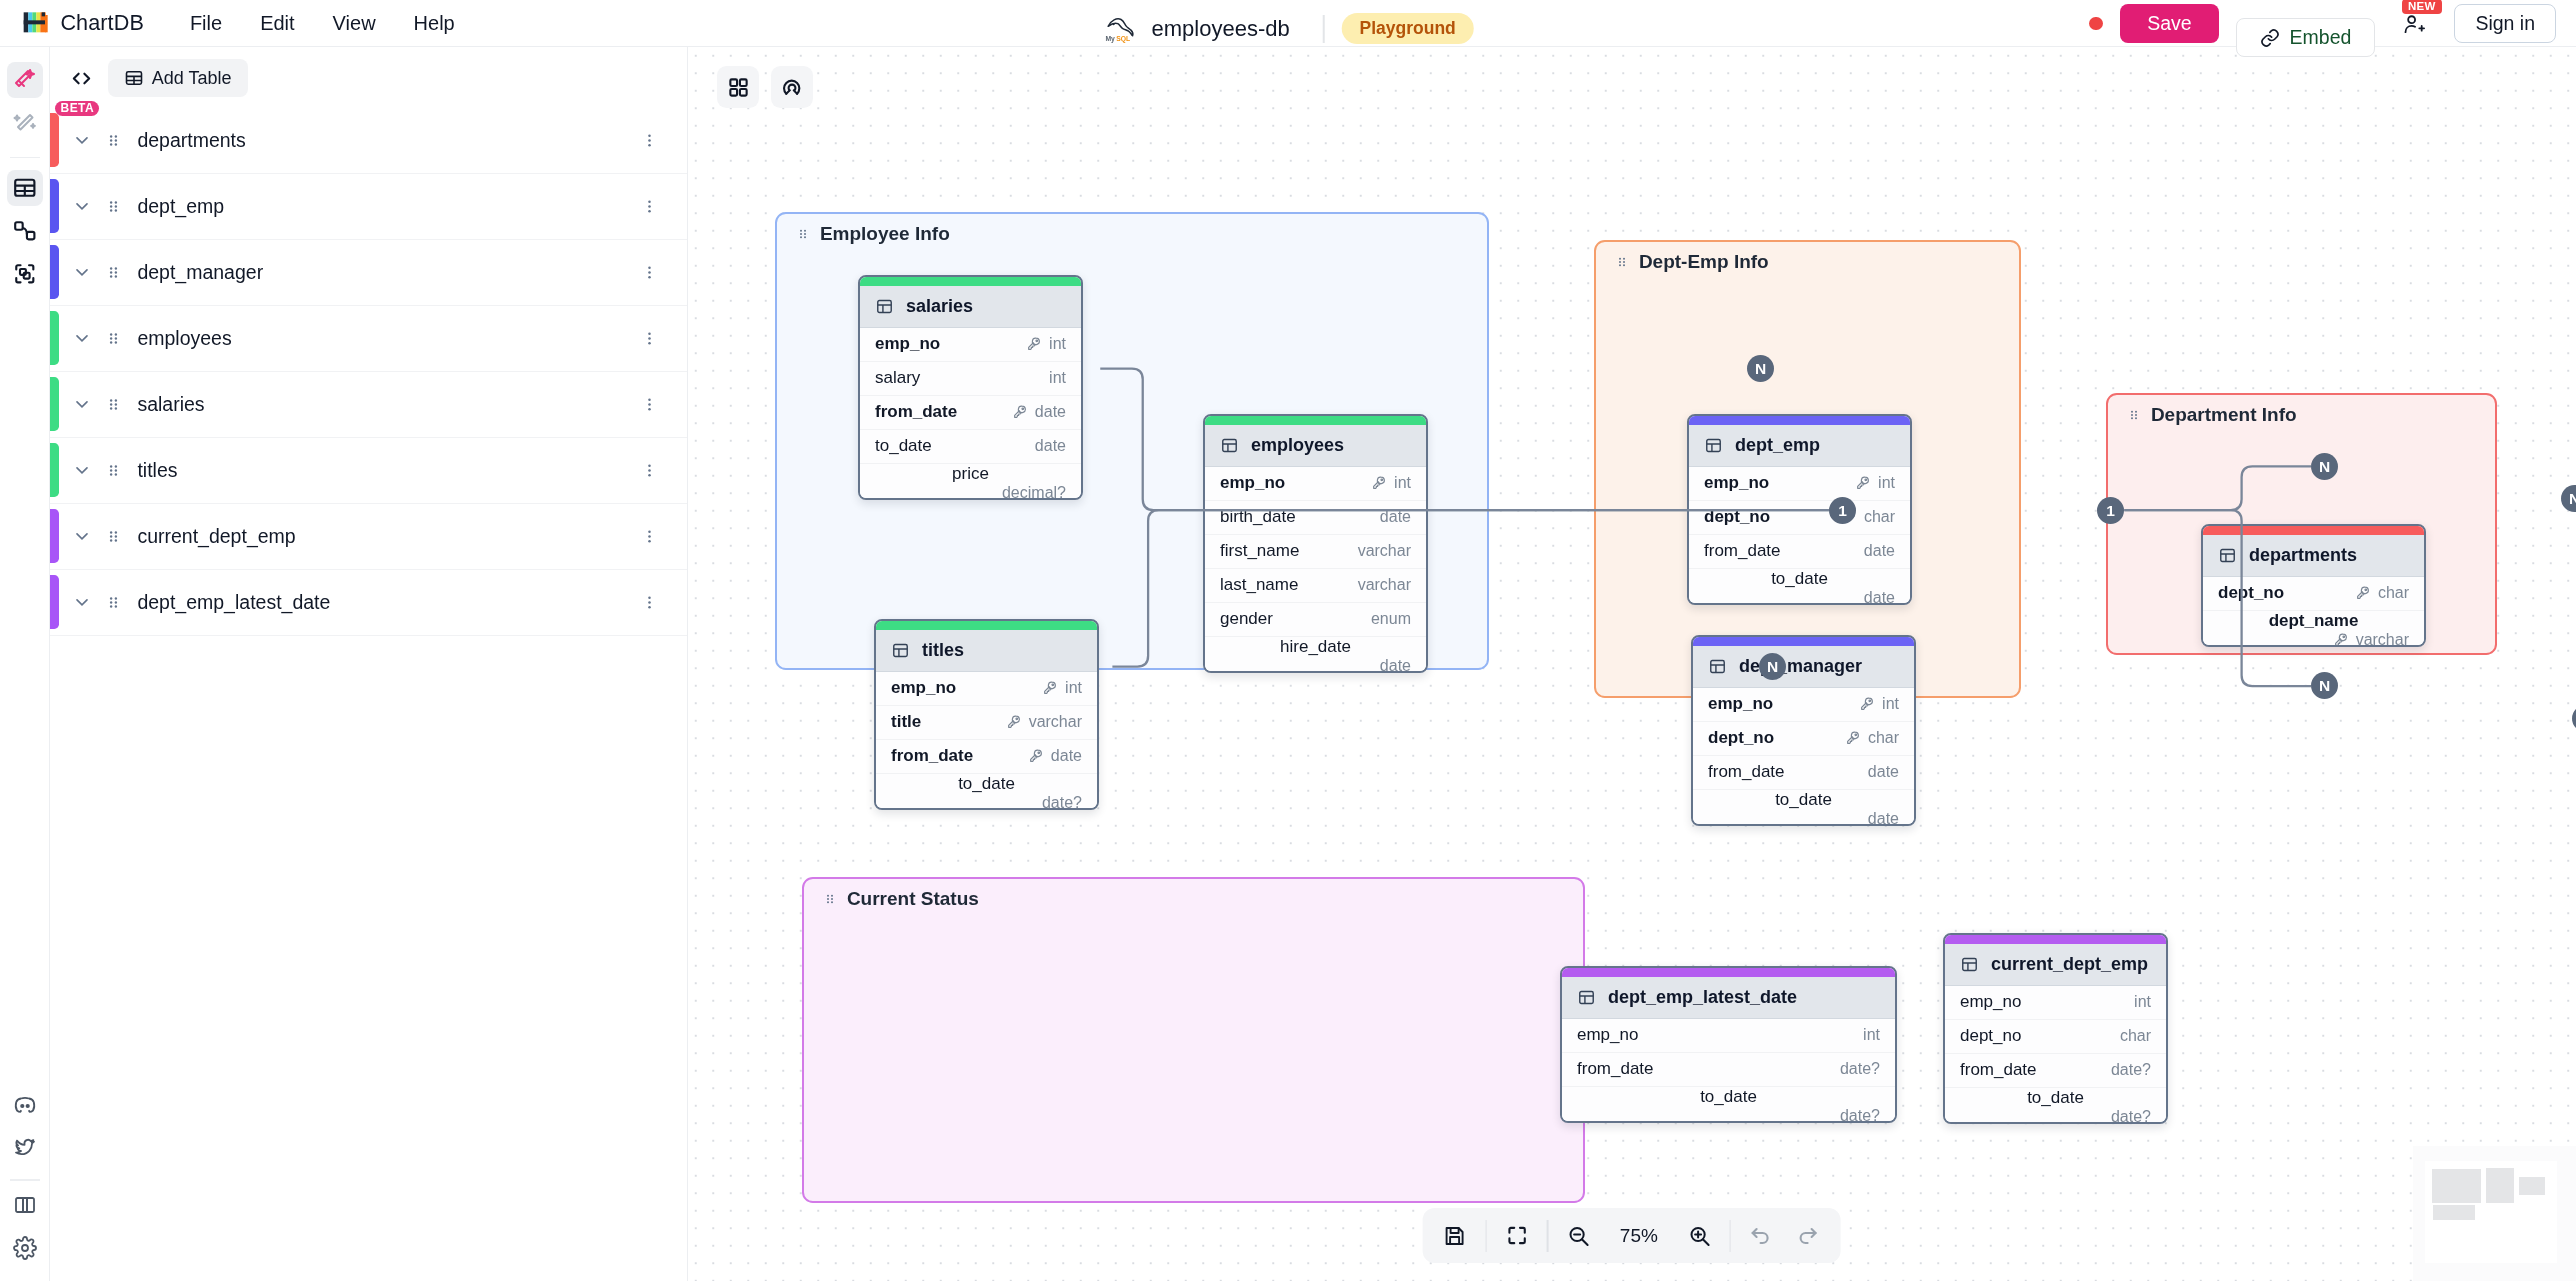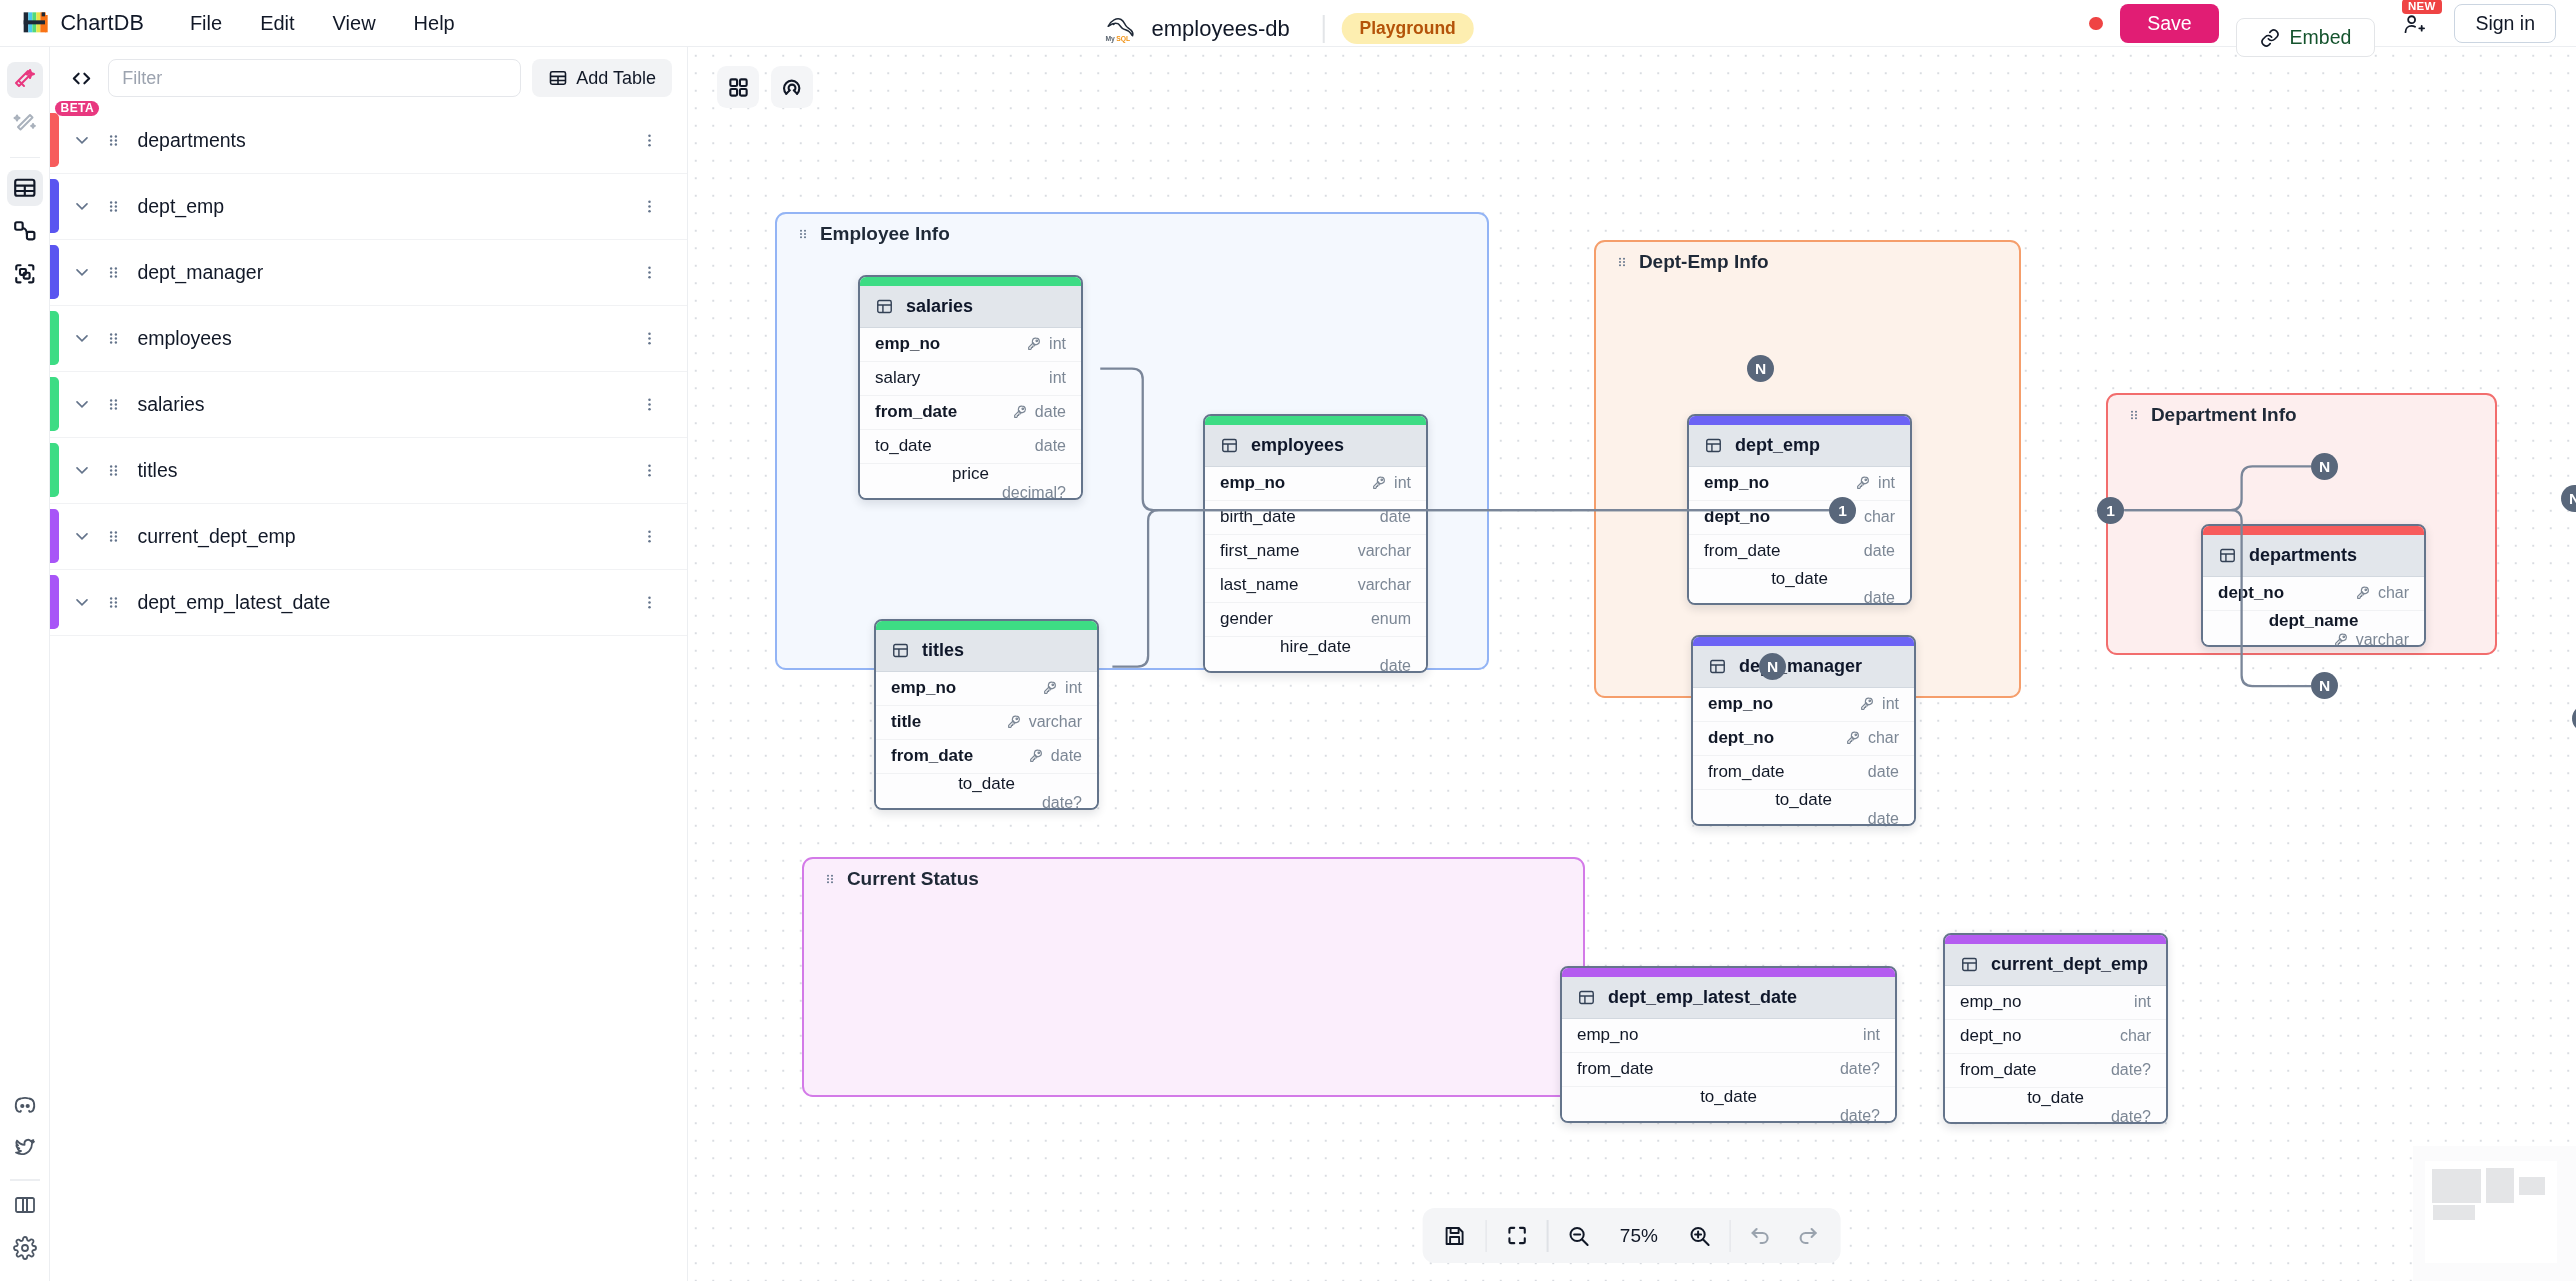--- a/index.html
+++ b/index.html
@@ -320,21 +320,20 @@
   </div>
 
   <div class="panel">
     <div class="panel-head">
       <div class="collapse-btn">
         <svg width="23" height="23" viewBox="0 0 24 24" fill="none" stroke="#111827" stroke-width="2.2" stroke-linecap="round" stroke-linejoin="round">
           <path d="M9 7l-5 5 5 5"></path>
             <path d="M15 7l5 5-5 5"></path>
         </svg>
       </div>
-      <input class="filter-input" value="" placeholder="Filter" style="">
       <div class="add-table-btn">
         <svg width="20" height="20" viewBox="0 0 24 24" fill="none" stroke="#111827" stroke-width="1.9">
           <rect x="3" y="4.5" width="18" height="15" rx="2"></rect>
             <path d="M3 10h18M12 10v9.5M3 15h18"></path>
         </svg>
         <span>Add Table</span>
       </div>
     </div>
     <div class="tbl-list" id="tbl-list">
         <div class="tbl-row">
@@ -606,21 +605,21 @@
                 <circle cx="15" cy="7" r="1.5" fill="#64748b"></circle>
                 <circle cx="9" cy="12" r="1.5" fill="#64748b"></circle>
                 <circle cx="15" cy="12" r="1.5" fill="#64748b"></circle>
                 <circle cx="9" cy="17" r="1.5" fill="#64748b"></circle>
                 <circle cx="15" cy="17" r="1.5" fill="#64748b"></circle>
               </svg>
             </span>
             <span>Department Info</span>
           </div>
         </div>
-        <div class="area" style="left: 115px; top: 810px; width: 783px; height: 240px; background: rgb(251, 238, 252); border: 2px solid rgb(211, 122, 232);">
+        <div class="area" style="left: 115px; top: 830px; width: 783px; height: 326px; background: rgb(251, 238, 252); border: 2px solid rgb(211, 122, 232);">
           <div class="area-title">
             <span class="area-grip">
               <svg viewBox="0 0 24 24" width="16" height="16">
                 <circle cx="9" cy="7" r="1.5" fill="#64748b"></circle>
                 <circle cx="15" cy="7" r="1.5" fill="#64748b"></circle>
                 <circle cx="9" cy="12" r="1.5" fill="#64748b"></circle>
                 <circle cx="15" cy="12" r="1.5" fill="#64748b"></circle>
                 <circle cx="9" cy="17" r="1.5" fill="#64748b"></circle>
                 <circle cx="15" cy="17" r="1.5" fill="#64748b"></circle>
               </svg>

